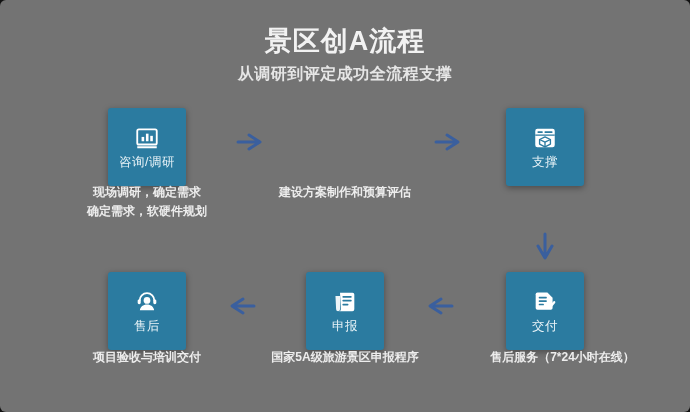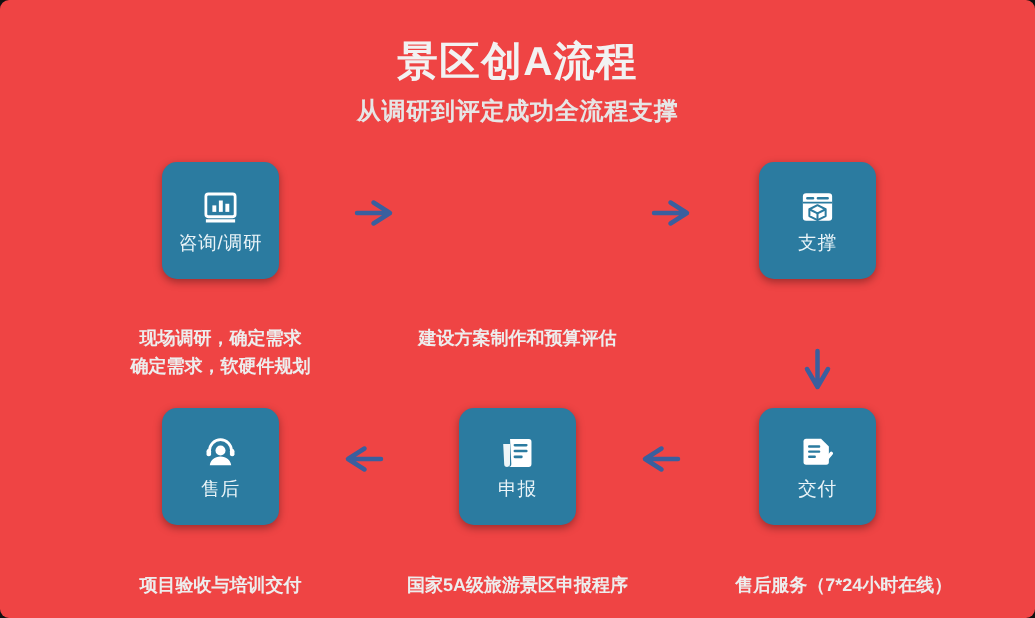--- a/index.html
+++ b/index.html
@@ -7,21 +7,21 @@
     padding: 0;
     background: #111;
   }
   body {
     font-family: "Liberation Sans", "DejaVu Sans", sans-serif;
   }
   #canvas {
     position: relative;
     width: 690px;
     height: 412px;
-    background: #ef4444;
+    background: #737373;
     border-radius: 6px;
     overflow: hidden;
   }
 
   
   #header {
     position: absolute;
     top: 26px;
     left: 0;
     width: 690px;
@@ -40,21 +40,21 @@
     font-weight: bold;
     color: #e6e6e6;
     letter-spacing: 0.5px;
   }
 
   
   .card {
     position: absolute;
     width: 78px;
     height: 78px;
-    border-radius: 10px;
+    border-radius: 3px;
     background: #2b7ba0;
     box-shadow: 0 2px 6px rgba(0,0,0,0.35);
     display: flex;
     flex-direction: column;
     align-items: center;
     justify-content: center;
   }
   .card .icon {
     width: 26px;
     height: 26px;
@@ -71,21 +71,20 @@
 
   
   .caption {
     position: absolute;
     text-align: center;
     font-size: 12px;
     font-weight: bold;
     color: #ededed;
     line-height: 1.55;
     white-space: nowrap;
-    margin-top: 33px;
   }
 
   
   .arrow {
     position: absolute;
   }
   .arrow svg { display: block; }
 </style>
 </head>
 <body>

